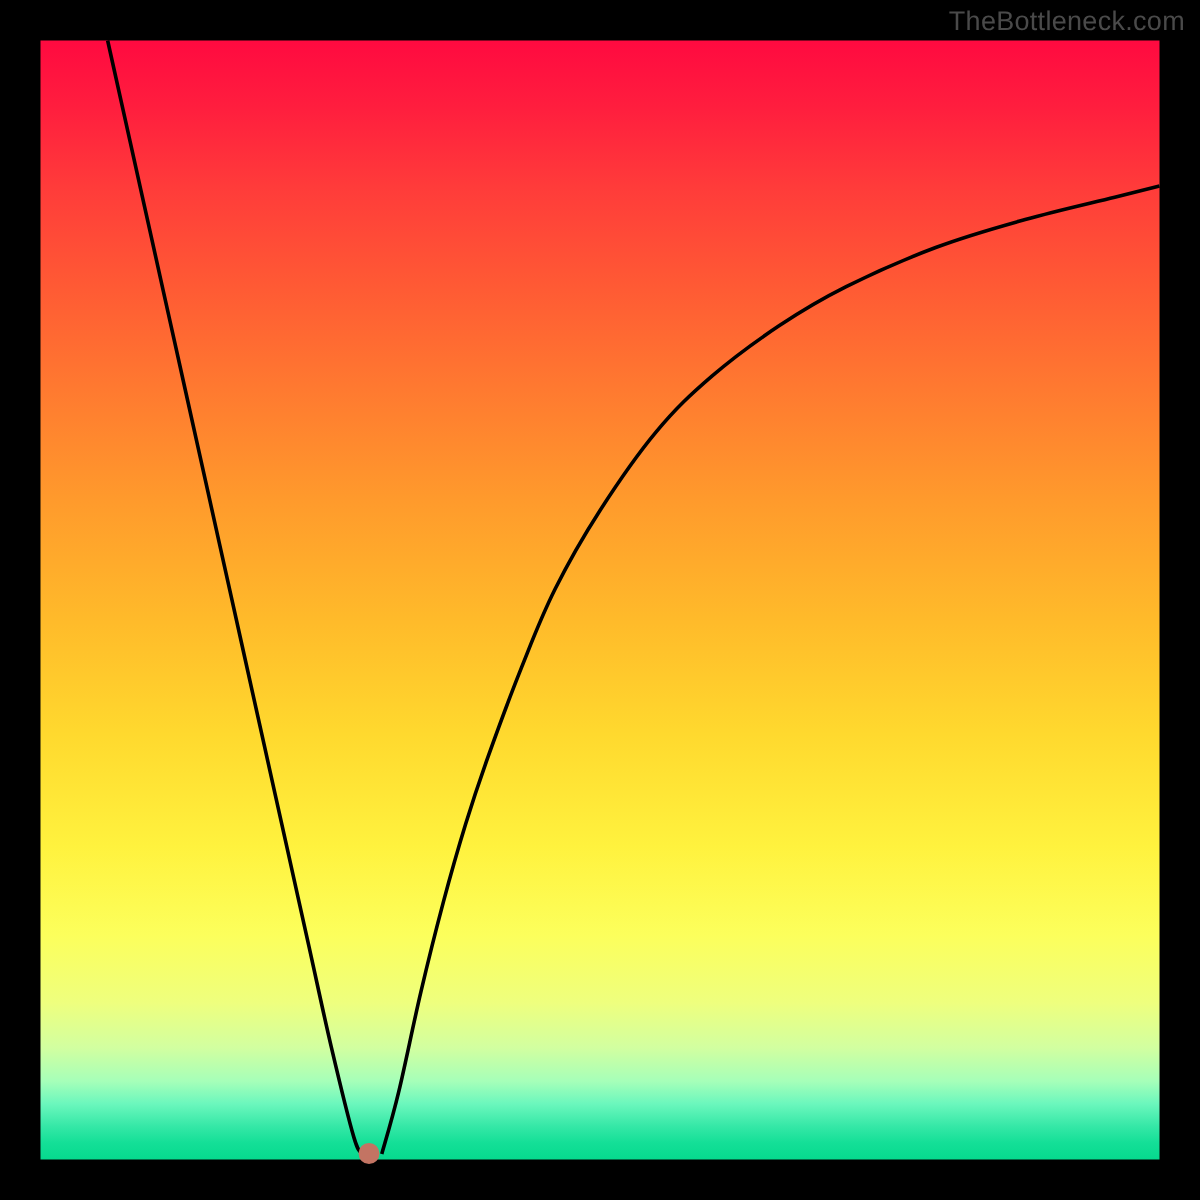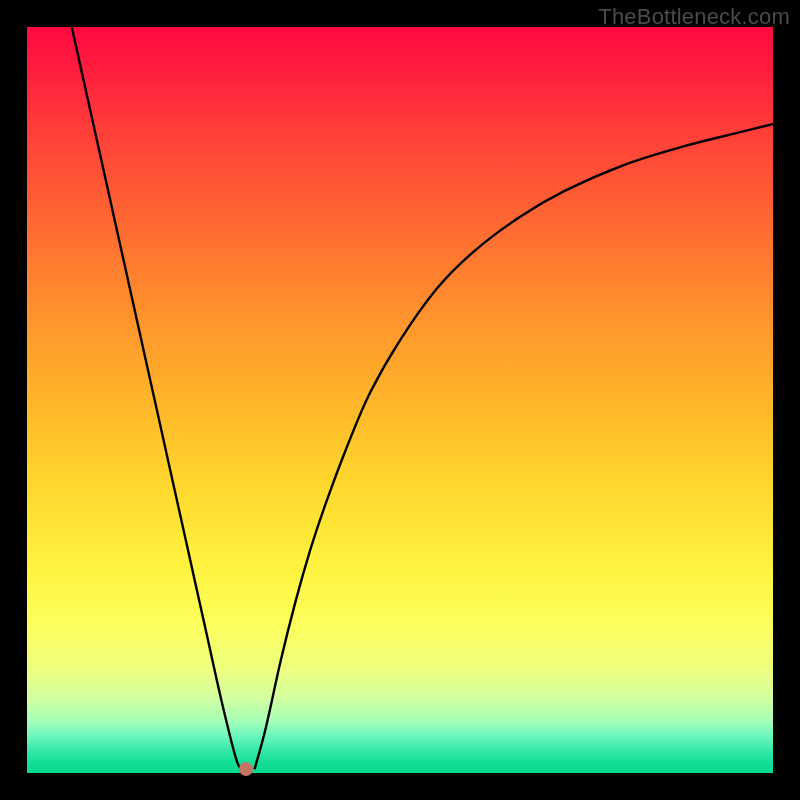--- a/index.html
+++ b/index.html
@@ -41,21 +41,21 @@
       #36e8a7 97%,
       #14df97 98.5%,
       #06da8e 100%
     );
   }
   .watermark {
     position: absolute;
     top: 4px;
     right: 10px;
     color: #4a4a4a;
-    font-size: 22px;
+    font-size: 18px;
     letter-spacing: 0.2px;
     font-weight: 400;
     user-select: none;
   }
   svg.curve {
     position: absolute;
     inset: 0;
     width: 746px;
     height: 746px;
     overflow: visible;

